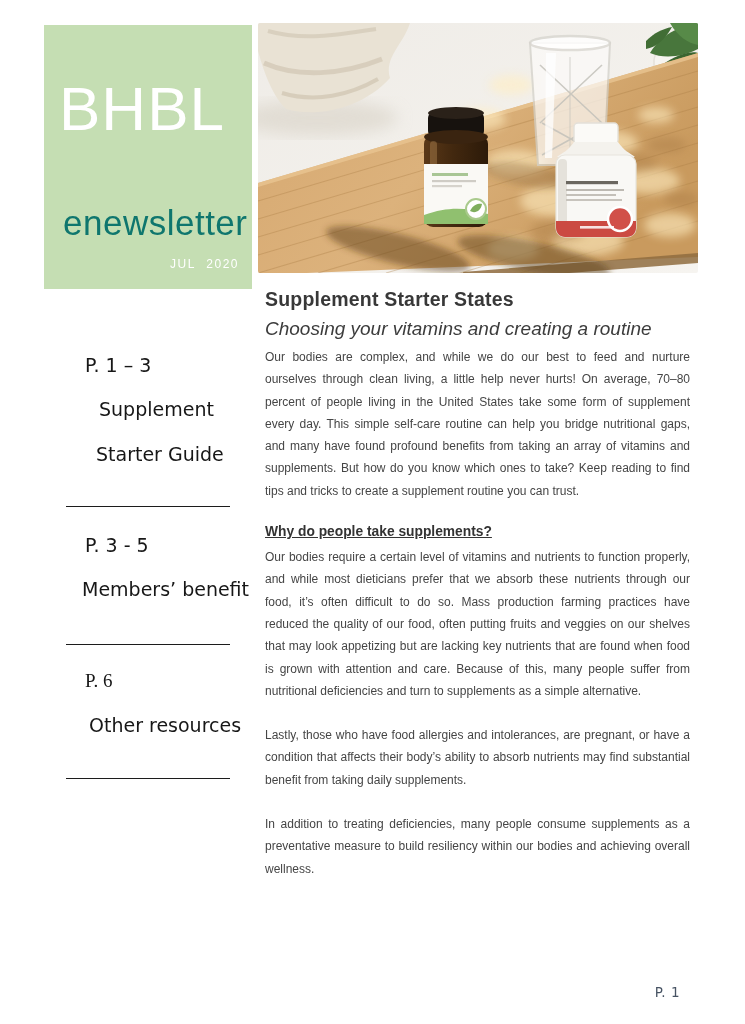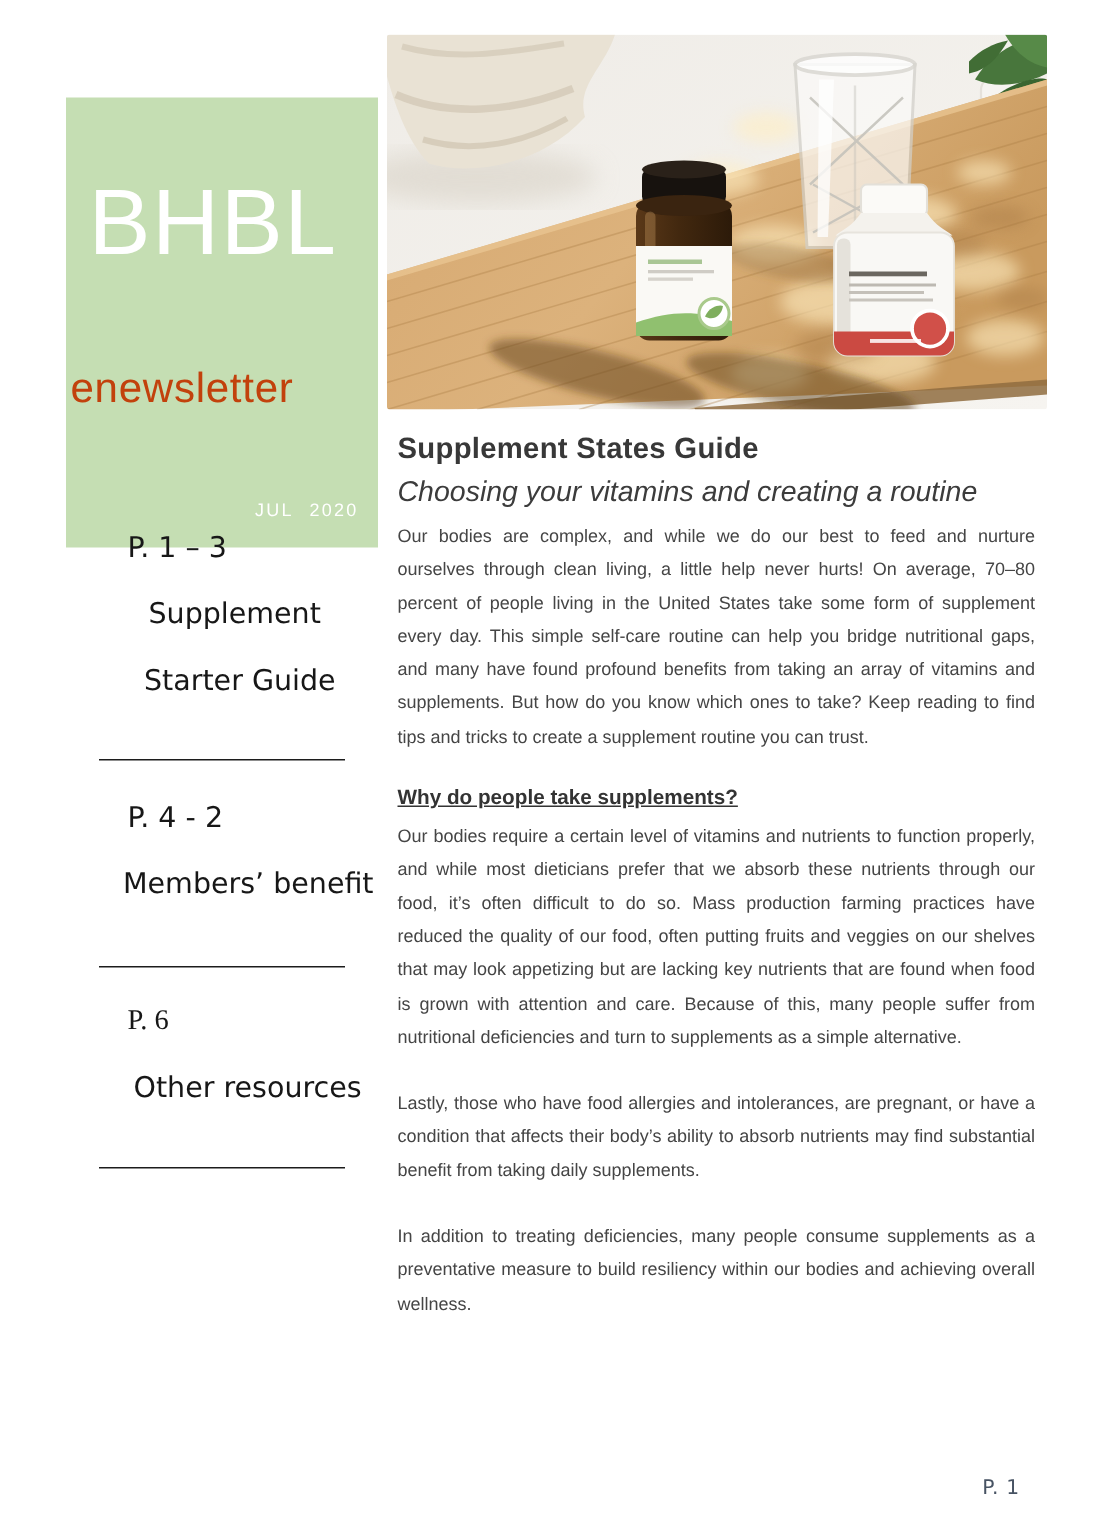--- a/index.html
+++ b/index.html
@@ -3,23 +3,23 @@
 <meta charset="utf-8">
 <style>
   * { margin:0; padding:0; box-sizing:border-box; }
   html,body { background:#ffffff; }
   .page {
     position:relative; width:745px; height:1024px; background:#ffffff;
     font-family:"Liberation Sans", sans-serif; overflow:hidden;
   }
 
   
-  .masthead { position:absolute; left:44px; top:25px; width:208px; height:300px; background:#c5deb3;margin-top:40px; }
+  .masthead { position:absolute; left:44px; top:25px; width:208px; height:264px; background:#c5deb3; }
   .m-title { position:absolute; left:15px; top:48px; font-size:62px; font-weight:400; color:#ffffff; letter-spacing:1px; }
-  .m-sub   { position:absolute; left:3px; top:178px; font-size:28px; font-weight:400; color:#c2410c; letter-spacing:.5px; }
+  .m-sub   { position:absolute; left:19px; top:178px; font-size:35px; font-weight:400; color:#0f766e; letter-spacing:.5px; }
   .m-date  { position:absolute; right:13px; bottom:18px; font-size:12px; color:#ffffff; letter-spacing:1.5px; word-spacing:6px; }
 
   
   .photo { position:absolute; left:258px; top:23px; width:440px; height:250px; overflow:hidden; border-radius:2px; }
   .photo svg { display:block; }
 
   
   .toc { position:absolute; left:44px; top:340px; width:208px; height:450px;
          font-family:"DejaVu Sans", sans-serif; color:#171717; }
   .toc .t { position:absolute; font-size:19px; }
@@ -193,31 +193,31 @@
       </g>
     </svg>
   </div>
 
   <nav class="toc">
     <div class="t p1">P. 1 – 3</div>
     <div class="t l1a">Supplement</div>
     <div class="t l1b">Starter Guide</div>
     <div class="toc-div d1"></div>
 
-    <div class="t p2">P. 4 - 2</div>
+    <div class="t p2">P. 3 - 5</div>
     <div class="t l2a">Members’ benefit</div>
     <div class="toc-div d2"></div>
 
     <div class="t p3">P. 6</div>
     <div class="t l3a">Other resources</div>
     <div class="toc-div d3"></div>
   </nav>
 
   <main class="article">
-    <h1>Supplement States Guide</h1>
+    <h1>Supplement Starter States</h1>
     <div class="subtitle">Choosing your vitamins and creating a routine</div>
     <p>Our bodies are complex, and while we do our best to feed and nurture ourselves through clean living, a little help never hurts! On average, 70–80 percent of people living in the United States take some form of supplement every day. This simple self-care routine can help you bridge nutritional gaps, and many have found profound benefits from taking an array of vitamins and supplements. But how do you know which ones to take? Keep reading to find tips and tricks to create a supplement routine you can trust.</p>
     <h2>Why do people take supplements?</h2>
     <p>Our bodies require a certain level of vitamins and nutrients to function properly, and while most dieticians prefer that we absorb these nutrients through our food, it’s often difficult to do so. Mass production farming practices have reduced the quality of our food, often putting fruits and veggies on our shelves that may look appetizing but are lacking key nutrients that are found when food is grown with attention and care. Because of this, many people suffer from nutritional deficiencies and turn to supplements as a simple alternative.</p>
     <p>Lastly, those who have food allergies and intolerances, are pregnant, or have a condition that affects their body’s ability to absorb nutrients may find substantial benefit from taking daily supplements.</p>
     <p>In addition to treating deficiencies, many people consume supplements as a preventative measure to build resiliency within our bodies and achieving overall wellness.</p>
   </main>
 
   <div class="footer-page">P. 1</div>
 

